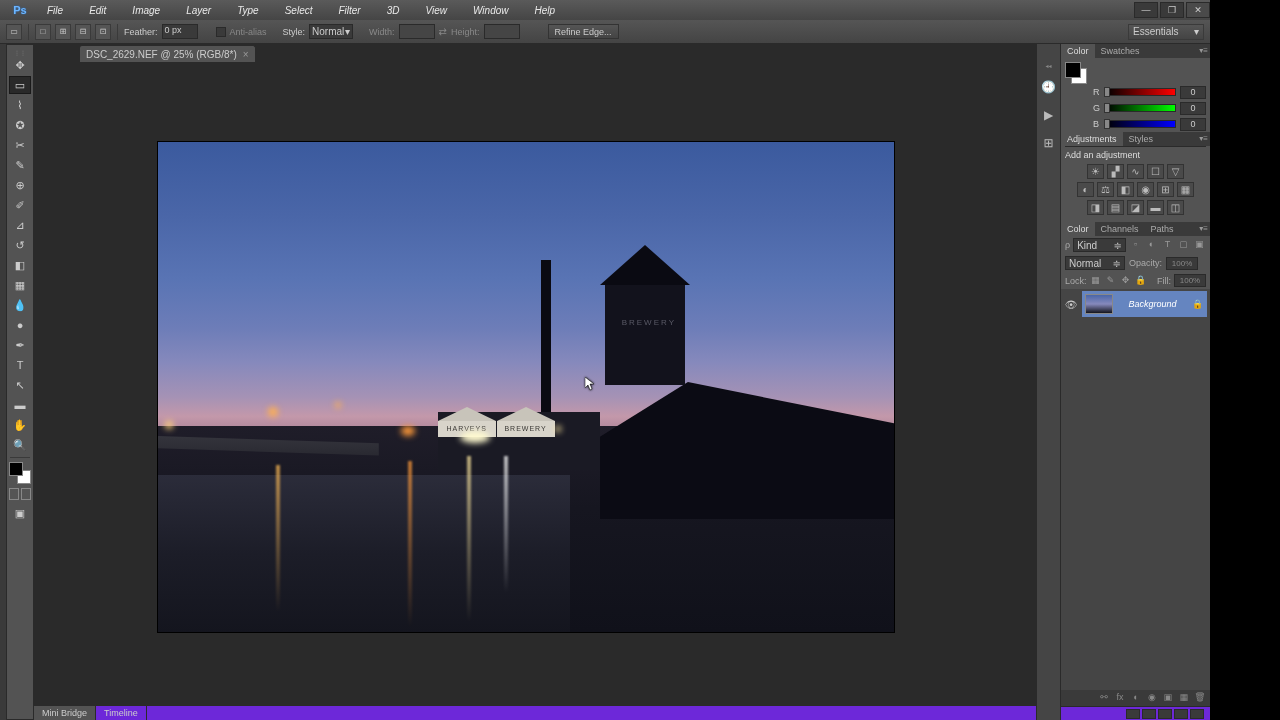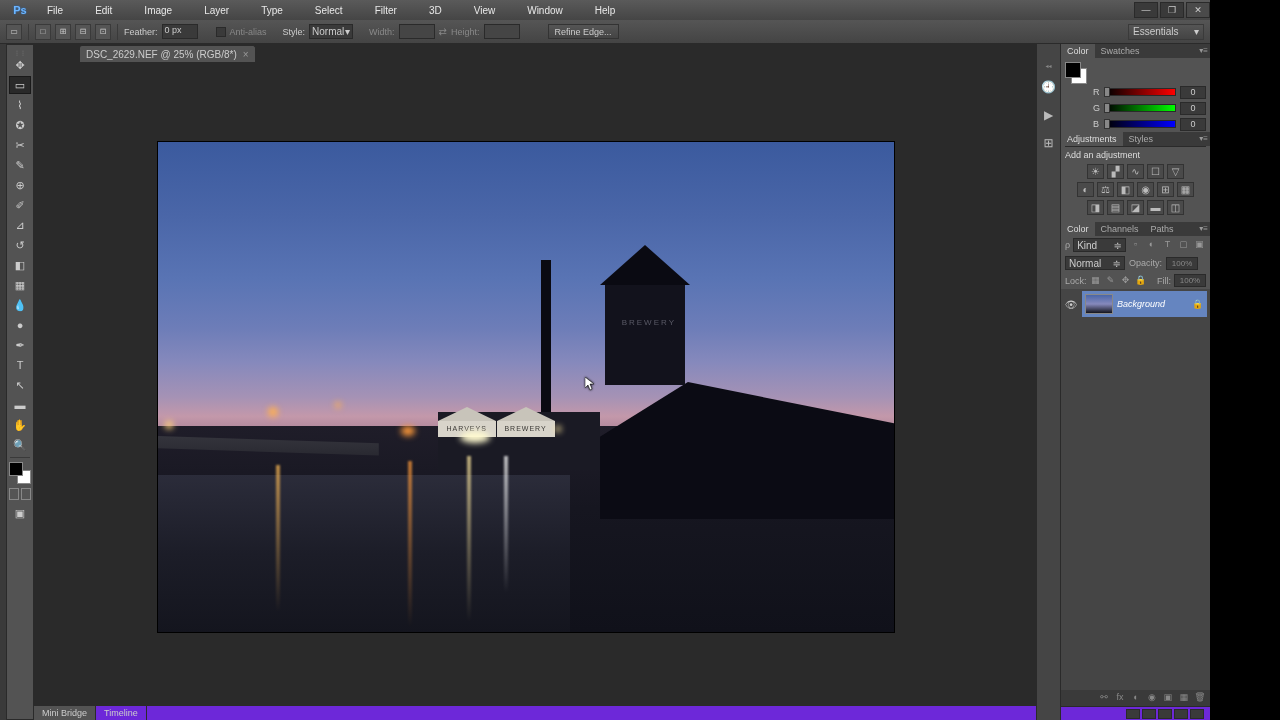--- a/index.html
+++ b/index.html
@@ -1,20 +1,20 @@
 <!DOCTYPE html>
 <html><head>
 <meta charset="utf-8">
 <style>
 * { margin:0; padding:0; box-sizing:border-box; font-family:Tahoma,Arial,sans-serif; font-size:10px; user-select:none; }
 body { width:1280px; height:720px; background:#000; overflow:hidden; }
 .app { width:1210px; height:720px; background:#535353; position:relative; }
 .titlebar { height:20px; background:linear-gradient(#5a5a5a,#454545); display:flex; align-items:center; }
 .titlebar .logo { width:24px; height:16px; margin:0 8px; display:flex; align-items:center; justify-content:center; color:#6bb5ff; font-weight:bold; font-size:11px; text-shadow:0 0 2px #2a6fbf; }
-.menu { display:flex; gap:18px; }
+.menu { display:flex; gap:12px;font-style:italic; }
 .menu-item { color:#e8e8e8; padding:2px 7px; cursor:default; }
 .winbtns { margin-left:auto; display:flex; }
 .winbtn { width:24px; height:16px; background:#3a3a3a; margin-left:2px; display:flex; align-items:center; justify-content:center; color:#ccc; font-size:9px; border:1px solid #2a2a2a; }
 .winbtn.close{background:#4a4a4a;}
 .options-bar { height:24px; background:linear-gradient(#555,#444); display:flex; align-items:center; padding:0 6px; gap:4px; border-bottom:1px solid #2a2a2a; }
 .opt-btn { width:16px; height:16px; background:#555; border:1px solid #3a3a3a; display:flex; align-items:center; justify-content:center; color:#ccc; font-size:8px; }
 .opt-sep { width:1px; height:16px; background:#3a3a3a; margin:0 2px; }
 .opt-label { color:#ccc; font-size:9px; }
 .opt-input { width:36px; height:15px; background:#3a3a3a; border:1px solid #2a2a2a; color:#ccc; font-size:9px; padding:0 2px; }
 .opt-check { width:10px; height:10px; background:#3a3a3a; border:1px solid #2a2a2a; }
@@ -107,21 +107,21 @@
 .lo-ico { width:13px; height:13px; color:#999; font-size:9px; text-align:center; }
 .layer-opts2 { padding:2px 4px; display:flex; align-items:center; gap:4px; }
 .lo-label { color:#aaa; font-size:9px; }
 .lo-val { width:32px; height:13px; background:#3a3a3a; border:1px solid #2a2a2a; color:#888; font-size:8px; text-align:center; line-height:11px; }
 .lock-row { padding:2px 4px; display:flex; align-items:center; gap:3px; }
 .lock-ico { width:12px;height:12px;color:#999;font-size:9px;text-align:center; }
 .layer-list { flex:1; background:#454545; padding:2px 0; }
 .layer-item { height:26px; background:#6585c0; margin:0 3px; display:flex; align-items:center; gap:4px; padding:0 3px; }
 .layer-eye { width:14px; color:#fff; font-size:10px; text-align:center; }
 .layer-thumb { width:28px; height:20px; background:linear-gradient(180deg,#4a66a8 0%,#8689bc 50%,#14151e 100%); border:1px solid #888; }
-.layer-name { color:#fff; font-style:italic; font-size:9px; flex:1; }
+.layer-name { color:#fff; font-style:italic; font-size:9px; flex:1;text-align:center; }
 .layer-lock { width:12px; color:#fff; font-size:9px; }
 .layer-footer { height:16px; background:#3a3a3a; display:flex; justify-content:flex-end; gap:4px; padding:0 4px; align-items:center; }
 .lf-ico { width:12px; height:12px; color:#888; font-size:9px; text-align:center; }
 .refine-btn{height:15px;padding:0 6px;background:linear-gradient(#555,#444);border:1px solid #333;color:#ccc;font-size:9px;display:flex;align-items:center;}
 </style>
 </head>
 <body>
 
 <div class="app">
   <div class="titlebar">

